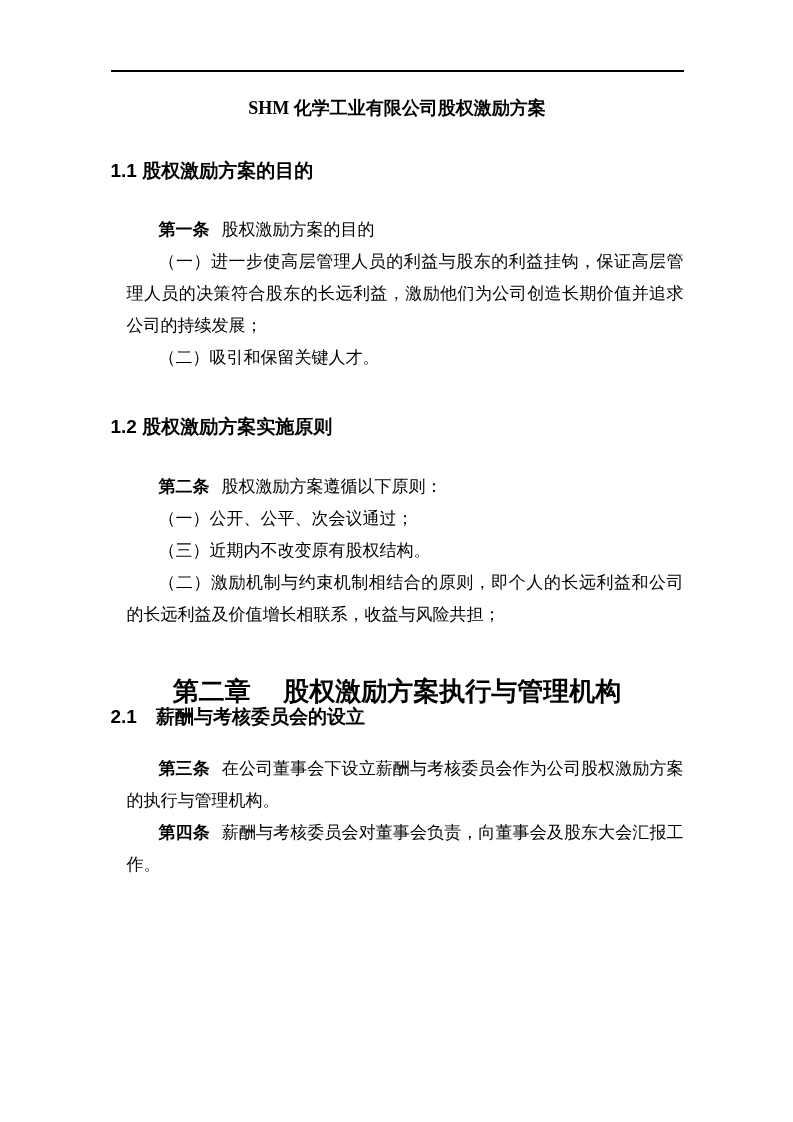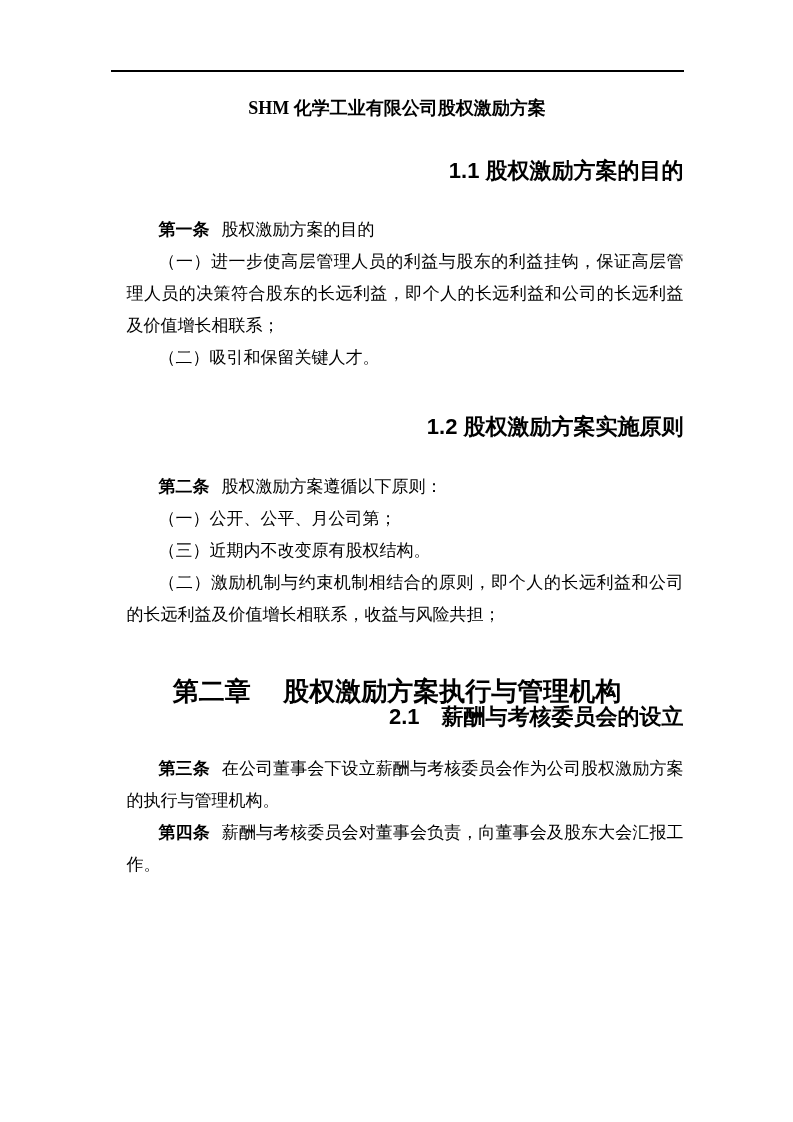--- a/index.html
+++ b/index.html
@@ -53,26 +53,25 @@
     margin-top: 68px;
     position: relative;
     left: -40px;
   }
   h1.chapter.ch2 {
     margin-top: 46px;
     line-height: 29px;
   }
   h2.section {
     margin: 0;
-    font-size: 22px;
+    font-size: 19px;
     line-height: 21px;
     font-weight: bold;
     font-family: "Liberation Sans", "DejaVu Sans", sans-serif;
     white-space: pre-wrap;
-    text-align: right;
   }
   h2.section.s11 { margin-top: 42px; }
   h2.section.s12 { margin-top: 42px; }
   h2.section.s21 { }
   p.body {
     margin: 0 0 0 16px;
     font-size: 17px;
     line-height: 32px;
     text-indent: 32px;
     text-align: justify;
@@ -95,31 +94,31 @@
   <div class="doc-title">SHM 化学工业有限公司股权激励方案</div>
 
 
 
   <h2 class="section s11">1.1 股权激励方案的目的</h2>
 
   <p class="body first-after-s11">
     <span class="clause-label">第一条</span><span>股权激励方案的目的</span>
   </p>
 
-  <p class="body">（一）进一步使高层管理人员的利益与股东的利益挂钩，保证高层管理人员的决策符合股东的长远利益，即个人的长远利益和公司的长远利益及价值增长相联系；</p>
+  <p class="body">（一）进一步使高层管理人员的利益与股东的利益挂钩，保证高层管理人员的决策符合股东的长远利益，激励他们为公司创造长期价值并追求公司的持续发展；</p>
 
   <p class="body">（二）吸引和保留关键人才。</p>
 
   <h2 class="section s12">1.2 股权激励方案实施原则</h2>
 
   <p class="body first-after-s12">
     <span class="clause-label">第二条</span><span>股权激励方案遵循以下原则：</span>
   </p>
 
-  <p class="body">（一）公开、公平、月公司第；</p>
+  <p class="body">（一）公开、公平、次会议通过；</p>
 
   <p class="body">（三）近期内不改变原有股权结构。</p>
 
   <p class="body">（二）激励机制与约束机制相结合的原则，即个人的长远利益和公司的长远利益及价值增长相联系，收益与风险共担；</p>
 
   <h1 class="chapter ch2">第二章　 股权激励方案执行与管理机构</h1>
 
   <h2 class="section s21">2.1　薪酬与考核委员会的设立</h2>
 
   <p class="body first-after-s21">

